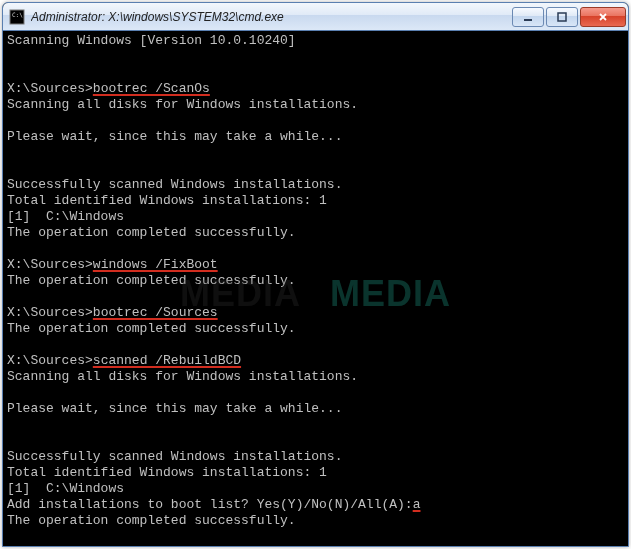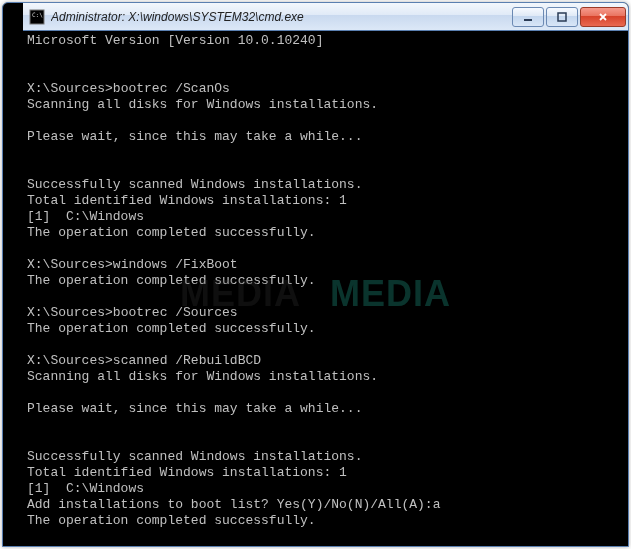--- a/index.html
+++ b/index.html
@@ -17,21 +17,20 @@
     height: 545px;
     margin: 2px;
     border: 1px solid #5a7fb0;
     border-radius: 6px 6px 0 0;
     background: #000;
     box-shadow: 0 0 4px rgba(0,0,0,0.3);
     display: flex;
     flex-direction: column;
     overflow: hidden;
     position: relative;
-    padding-left: 20px;
   }
   .titlebar {
     height: 28px;
     background: linear-gradient(to bottom, #f3f7fc 0%, #e0eaf7 45%, #c9d9ef 46%, #dce8f7 100%);
     border-bottom: 1px solid #5a7fb0;
     display: flex;
     align-items: center;
     padding: 0 2px 0 6px;
     gap: 6px;
   }
@@ -74,20 +73,21 @@
     color: #c0c0c0;
     font-family: Consolas, "Courier New", monospace;
     font-size: 13px;
     line-height: 16px;
     padding: 2px 4px;
     white-space: pre;
     overflow: hidden;
     position: relative;
   }
   .ul {
+    text-decoration: underline;
     text-decoration-color: #d22d1f;
     text-decoration-thickness: 2px;
     text-underline-offset: 2px;
   }
   .watermark {
     position: absolute;
     top: 270px;
     left: 50%;
     transform: translateX(-50%);
     font-family: Arial, sans-serif;
@@ -124,21 +124,21 @@
           </svg>
       </div>
       <div class="win-btn close">
         <svg width="10" height="10" viewBox="0 0 10 10">
             <path d="M2 2 L8 8 M8 2 L2 8" stroke="#fff" stroke-width="1.8"></path>
           </svg>
       </div>
     </div>
   </div>
 
-  <div class="console"><span>Microsoft Version [Version 10.0.10240]</span>
+  <div class="console"><span>Scanning Windows [Version 10.0.10240]</span>
 <span></span>
 <span></span>
 <span>X:\Sources&gt;</span><span class="ul">bootrec /ScanOs</span>
 <span>Scanning all disks for Windows installations.</span>
 <span></span>
 <span>Please wait, since this may take a while...</span>
 <span></span>
 <span></span>
 <span>Successfully scanned Windows installations.</span>
 <span>Total identified Windows installations: 1</span>

